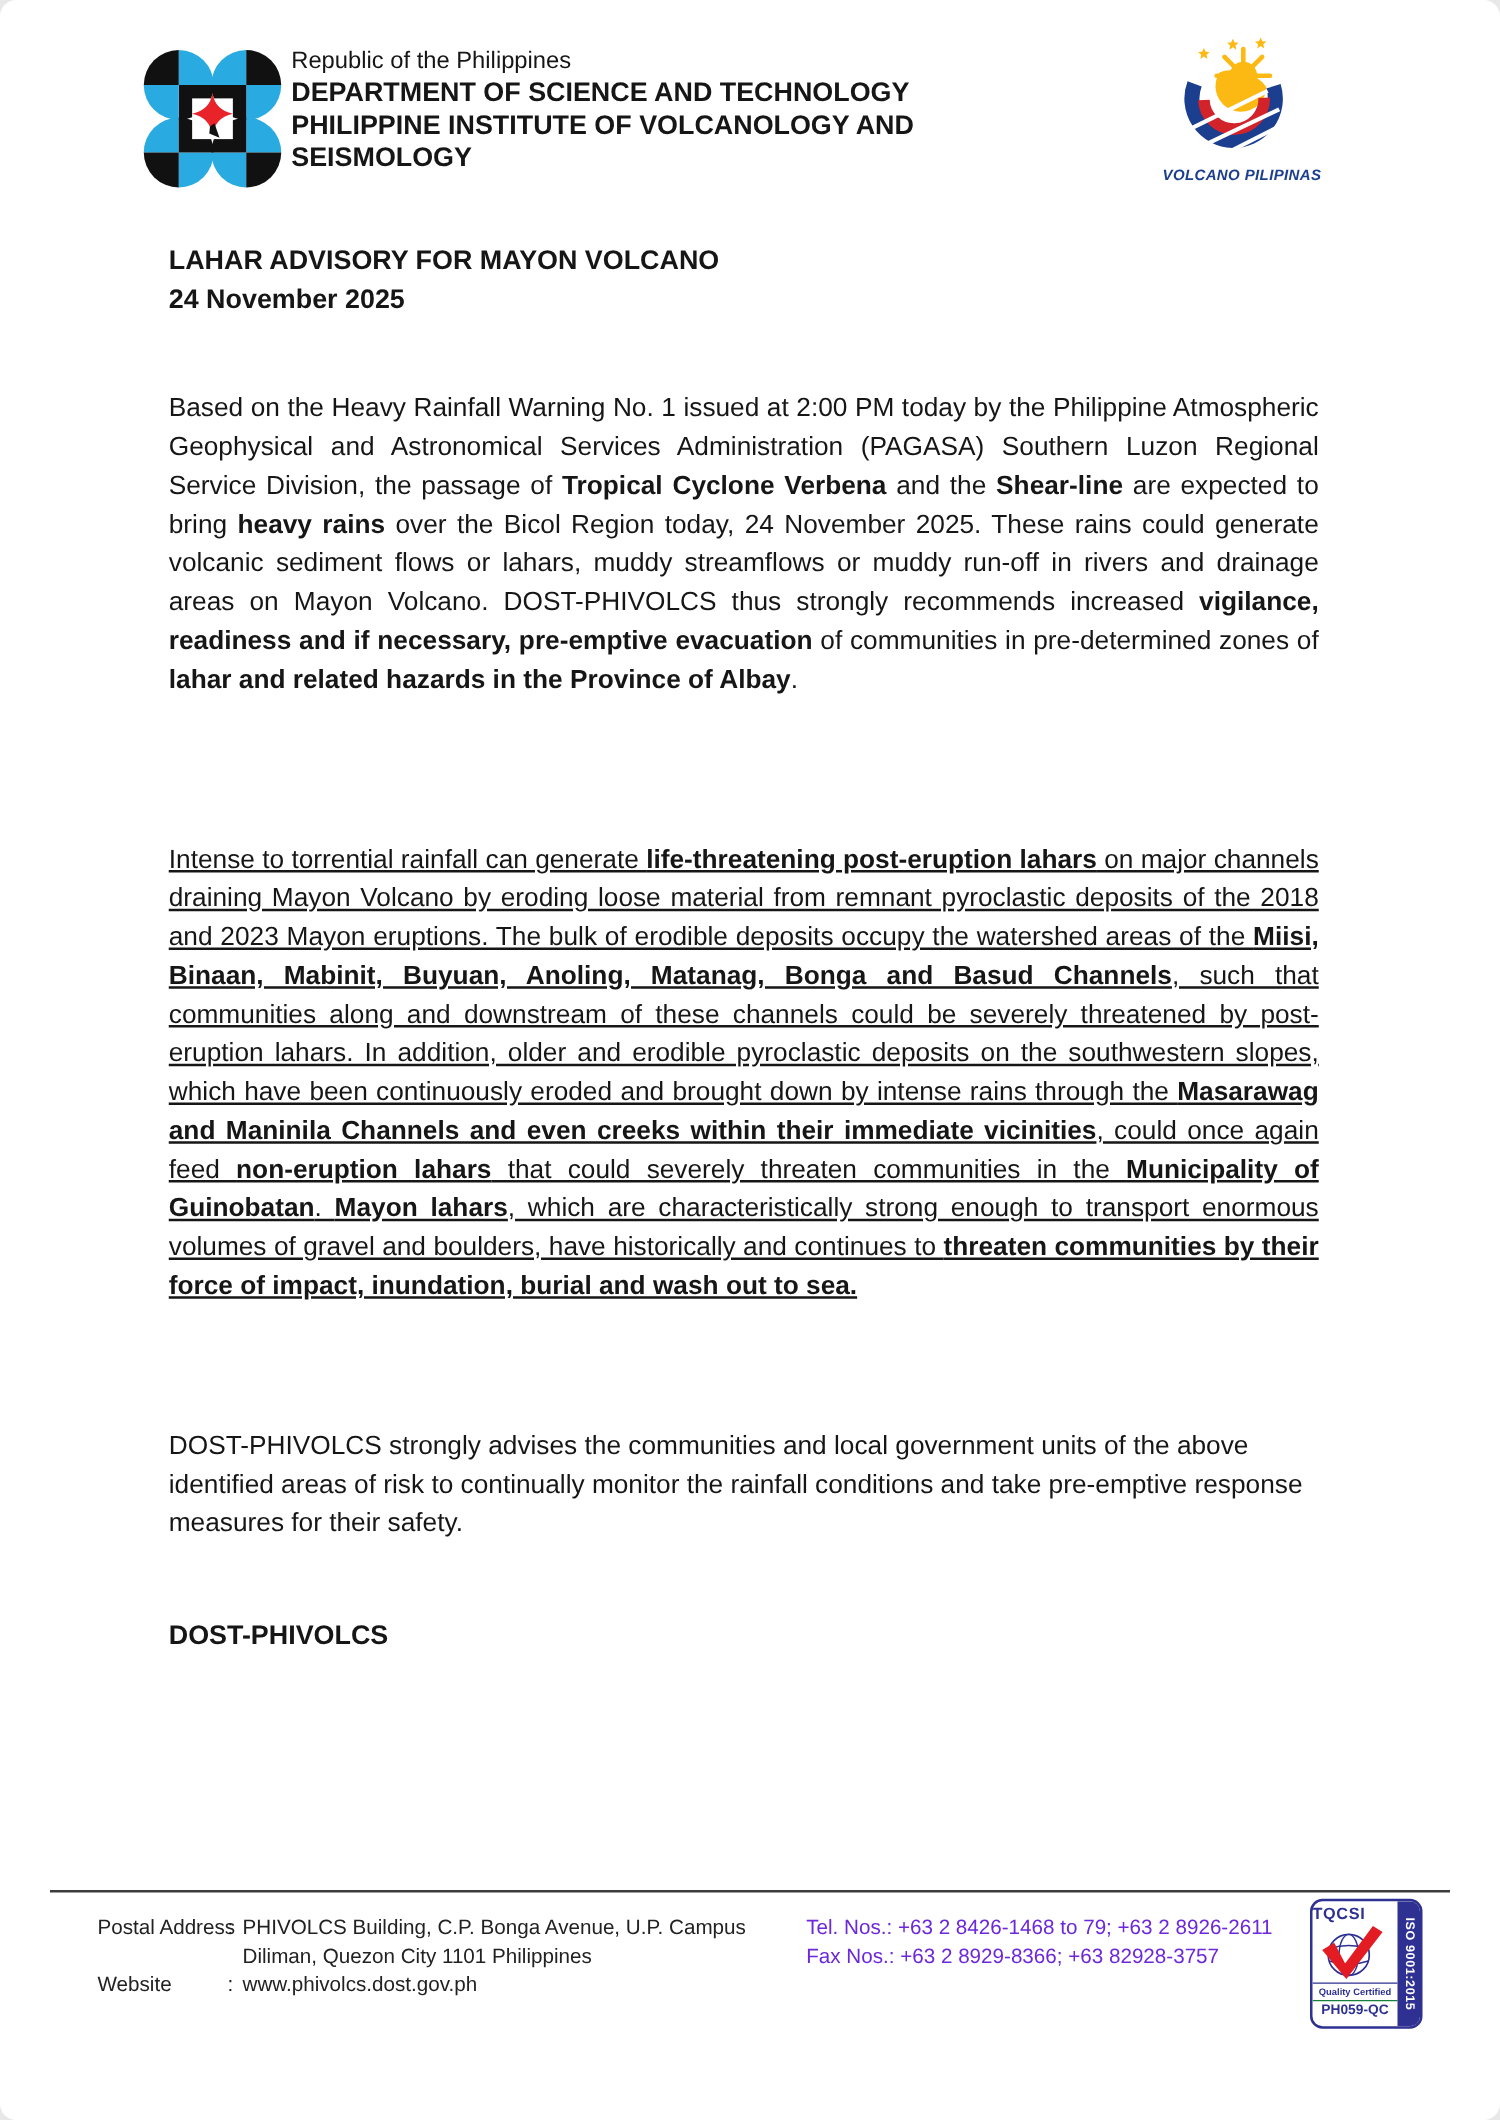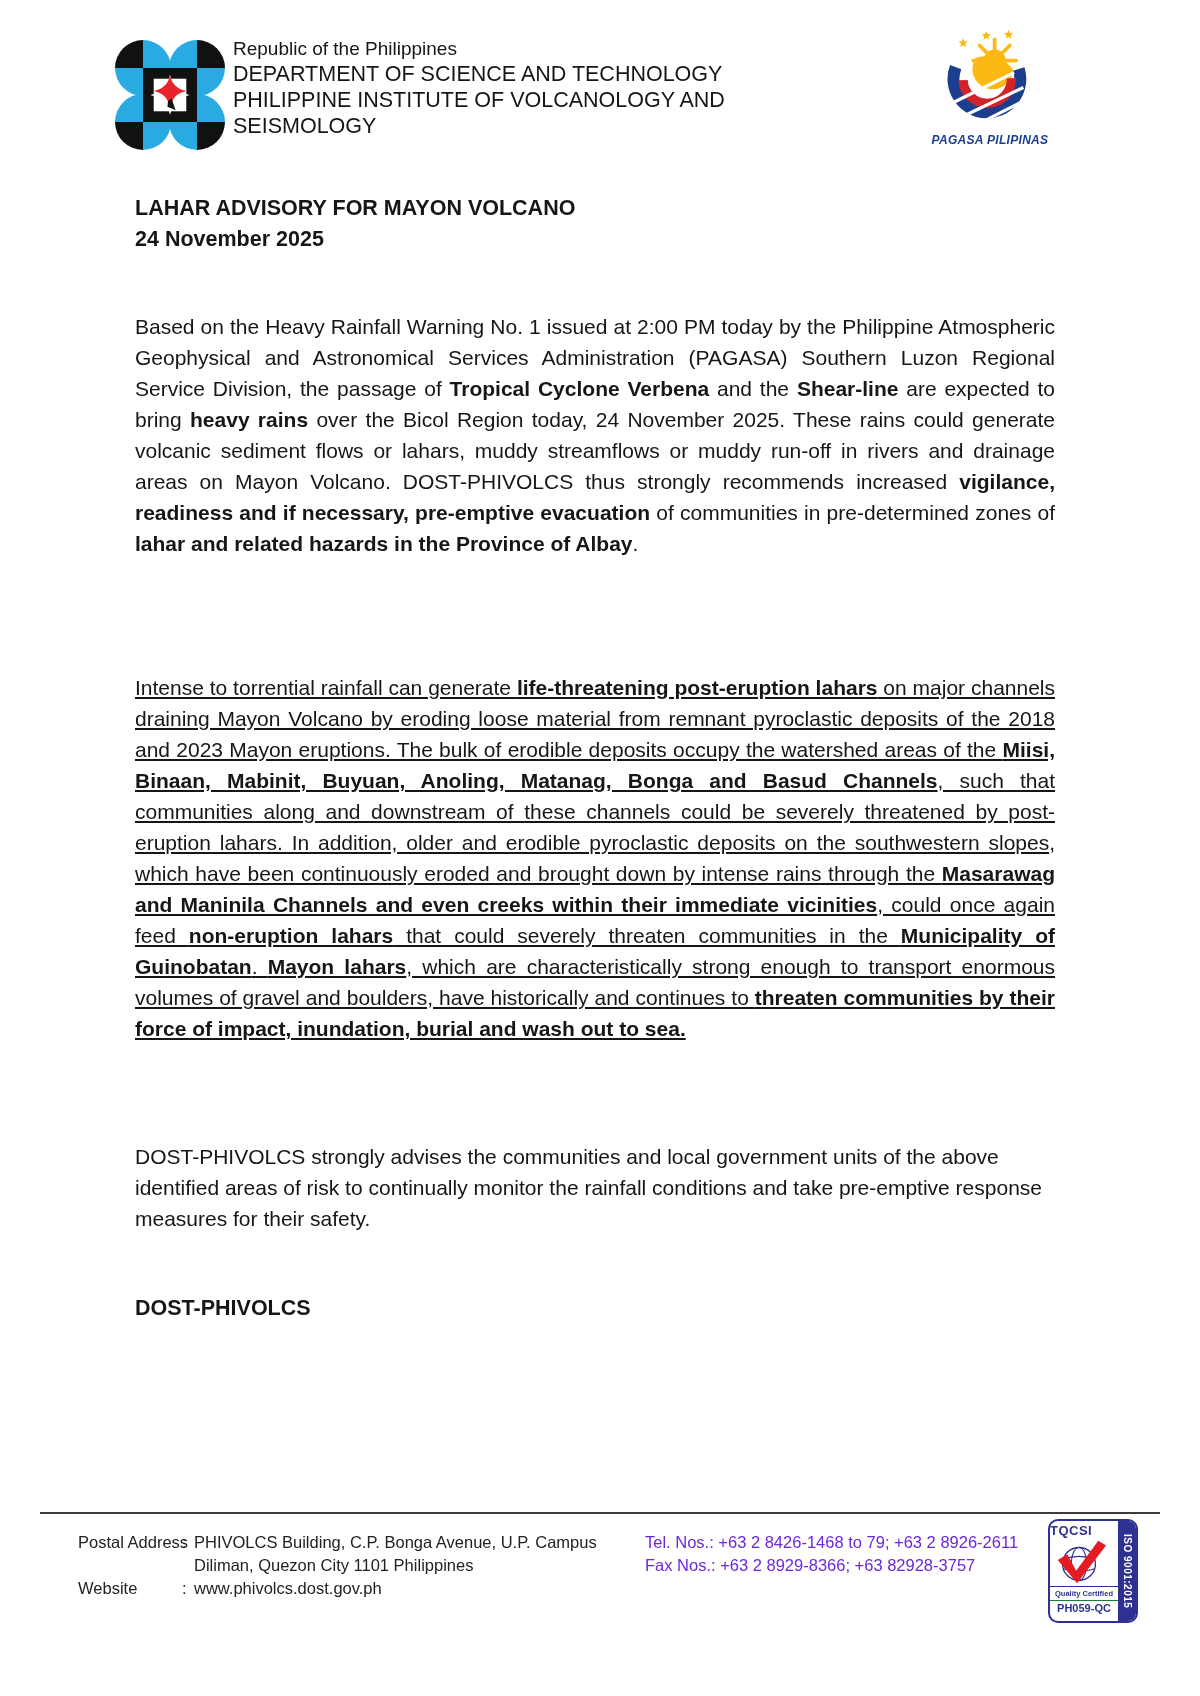--- a/index.html
+++ b/index.html
@@ -4,26 +4,27 @@
 <style>
   html,body{margin:0;padding:0;background:#e8e8e8;}
   .page{
     position:relative;
     width:1200px;height:1696px;
     margin:0 auto;
     background:#ffffff;
     font-family:"Liberation Sans", sans-serif;
     color:#161616;
     overflow:hidden;
+    border-radius:13px;
   }
   
   .dost-logo{position:absolute;left:114px;top:38px;width:112px;height:114px;}
   .header-text{position:absolute;left:233px;top:36px;}
   .republic{font-size:19px;line-height:25px;font-weight:400;}
-  .agency{font-size:21.5px;line-height:26px;font-weight:400;}
+  .agency{font-size:21.5px;line-height:26px;font-weight:700;}
   .bagong{position:absolute;left:930px;top:30px;width:120px;text-align:center;}
   .bagong svg{width:112px;height:102px;display:block;margin:0 auto;}
   .bagong-caption{font-size:12px;font-weight:800;font-style:italic;color:#1B3E8F;letter-spacing:.3px;margin-top:1px;white-space:nowrap;}
   
   .title-block{position:absolute;left:135px;top:193px;font-size:21.5px;line-height:31px;font-weight:700;}
   .para{position:absolute;left:135px;width:920px;font-size:21px;line-height:31px;text-align:justify;}
   .para.p3{text-align:left;}
   .p1{top:311px;}
   .p2{top:672px;text-decoration:underline;}
   .p3{top:1141px;}
@@ -126,21 +127,21 @@
 
         <path d="M22 40 A36 36 0 1 0 90 42" fill="none" stroke="#1B3E8F" stroke-width="13"></path>
         <path d="M30 54 A26 26 0 1 0 82 52" fill="none" stroke="#D2232A" stroke-width="10"></path>
         <g stroke="#ffffff" stroke-width="3.5">
           <line x1="20" y1="78" x2="85" y2="46"></line>
           <line x1="28" y1="94" x2="95" y2="62"></line>
           <line x1="45" y1="102" x2="100" y2="74"></line>
         </g>
       </svg>
     </span>
-    <div class="bagong-caption">PAGASA PILIPINAS</div>
+    <div class="bagong-caption">VOLCANO PILIPINAS</div>
   </div>
 
   <div class="title-block">
     <div>LAHAR ADVISORY FOR MAYON VOLCANO</div>
     <div>24 November 2025</div>
   </div>
 
   <div class="para p1"><span>Based on the Heavy Rainfall Warning No. 1 issued at 2:00 PM today by the Philippine Atmospheric Geophysical and Astronomical Services Administration (PAGASA) Southern Luzon Regional Service Division, the passage of </span><span style="font-weight: 700;">Tropical Cyclone Verbena</span><span> and the </span><span style="font-weight: 700;">Shear-line</span><span> are expected to bring </span><span style="font-weight: 700;">heavy rains</span><span> over the Bicol Region today, 24 November 2025. These rains could generate volcanic sediment flows or lahars, muddy streamflows or muddy run-off in rivers and drainage areas on Mayon Volcano. DOST-PHIVOLCS thus strongly recommends increased </span><span style="font-weight: 700;">vigilance, readiness and if necessary, pre-emptive evacuation</span><span> of communities in pre-determined zones of </span><span style="font-weight: 700;">lahar and related hazards in the Province of Albay</span><span>.</span></div>
   <div class="para p2"><span>Intense to torrential rainfall can generate </span><span style="font-weight: 700;">life-threatening post-eruption lahars</span><span> on major channels draining Mayon Volcano by eroding loose material from remnant pyroclastic deposits of the 2018 and 2023 Mayon eruptions. The bulk of erodible deposits occupy the watershed areas of the </span><span style="font-weight: 700;">Miisi, Binaan, Mabinit, Buyuan, Anoling, Matanag, Bonga and Basud Channels</span><span>, such that communities along and downstream of these channels could be severely threatened by post-eruption lahars. In addition, older and erodible pyroclastic deposits on the southwestern slopes, which have been continuously eroded and brought down by intense rains through the </span><span style="font-weight: 700;">Masarawag and Maninila Channels and even creeks within their immediate vicinities</span><span>, could once again feed </span><span style="font-weight: 700;">non-eruption lahars</span><span> that could severely threaten communities in the </span><span style="font-weight: 700;">Municipality of Guinobatan</span><span>. </span><span style="font-weight: 700;">Mayon lahars</span><span>, which are characteristically strong enough to transport enormous volumes of gravel and boulders, have historically and continues to </span><span style="font-weight: 700;">threaten communities by their force of impact, inundation, burial and wash out to sea.</span></div>
   <div class="para p3"><span>DOST-PHIVOLCS strongly advises the communities and local government units of the above identified areas of risk to continually monitor the rainfall conditions and take pre-emptive response measures for their safety.</span></div>

